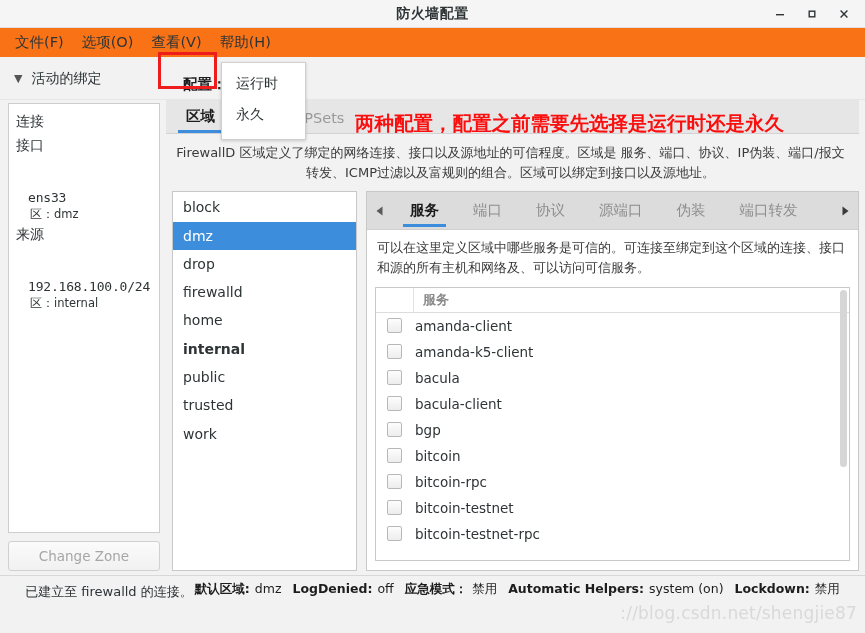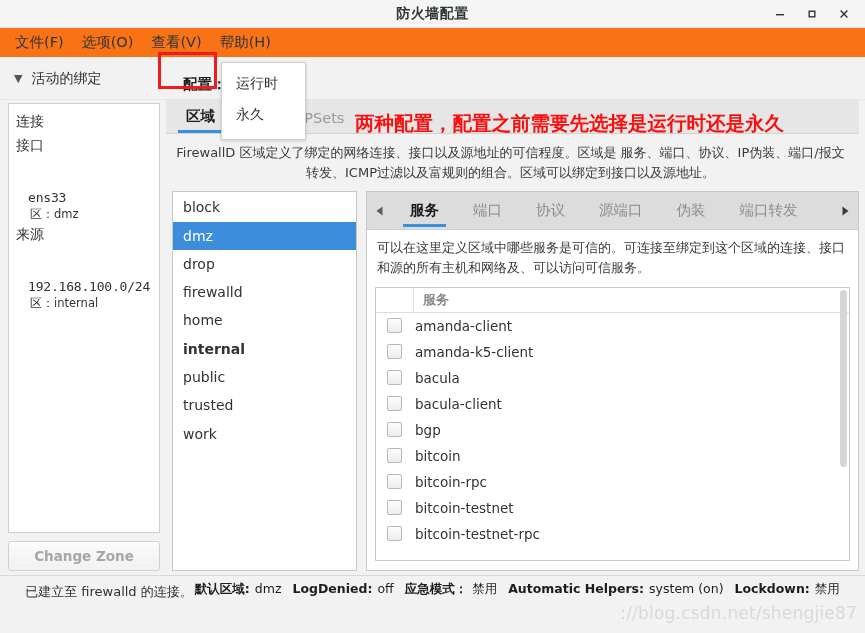--- a/index.html
+++ b/index.html
@@ -208,21 +208,20 @@
     flex: 0 0 30px;
     border: 1px solid #d0d0d0;
     border-radius: 3px;
     background: linear-gradient(#fbfbfb, #f1f1f1);
     color: #a6a6a6;
     font-size: 13.5px;
     display: flex;
     align-items: center;
     justify-content: center;
     cursor: default;
-    font-weight: bold;
   }
 
   
   .rightpane {
     flex: 1 1 auto;
     display: flex;
     flex-direction: column;
     min-width: 0;
     padding: 0 6px 4px 0;
   }

